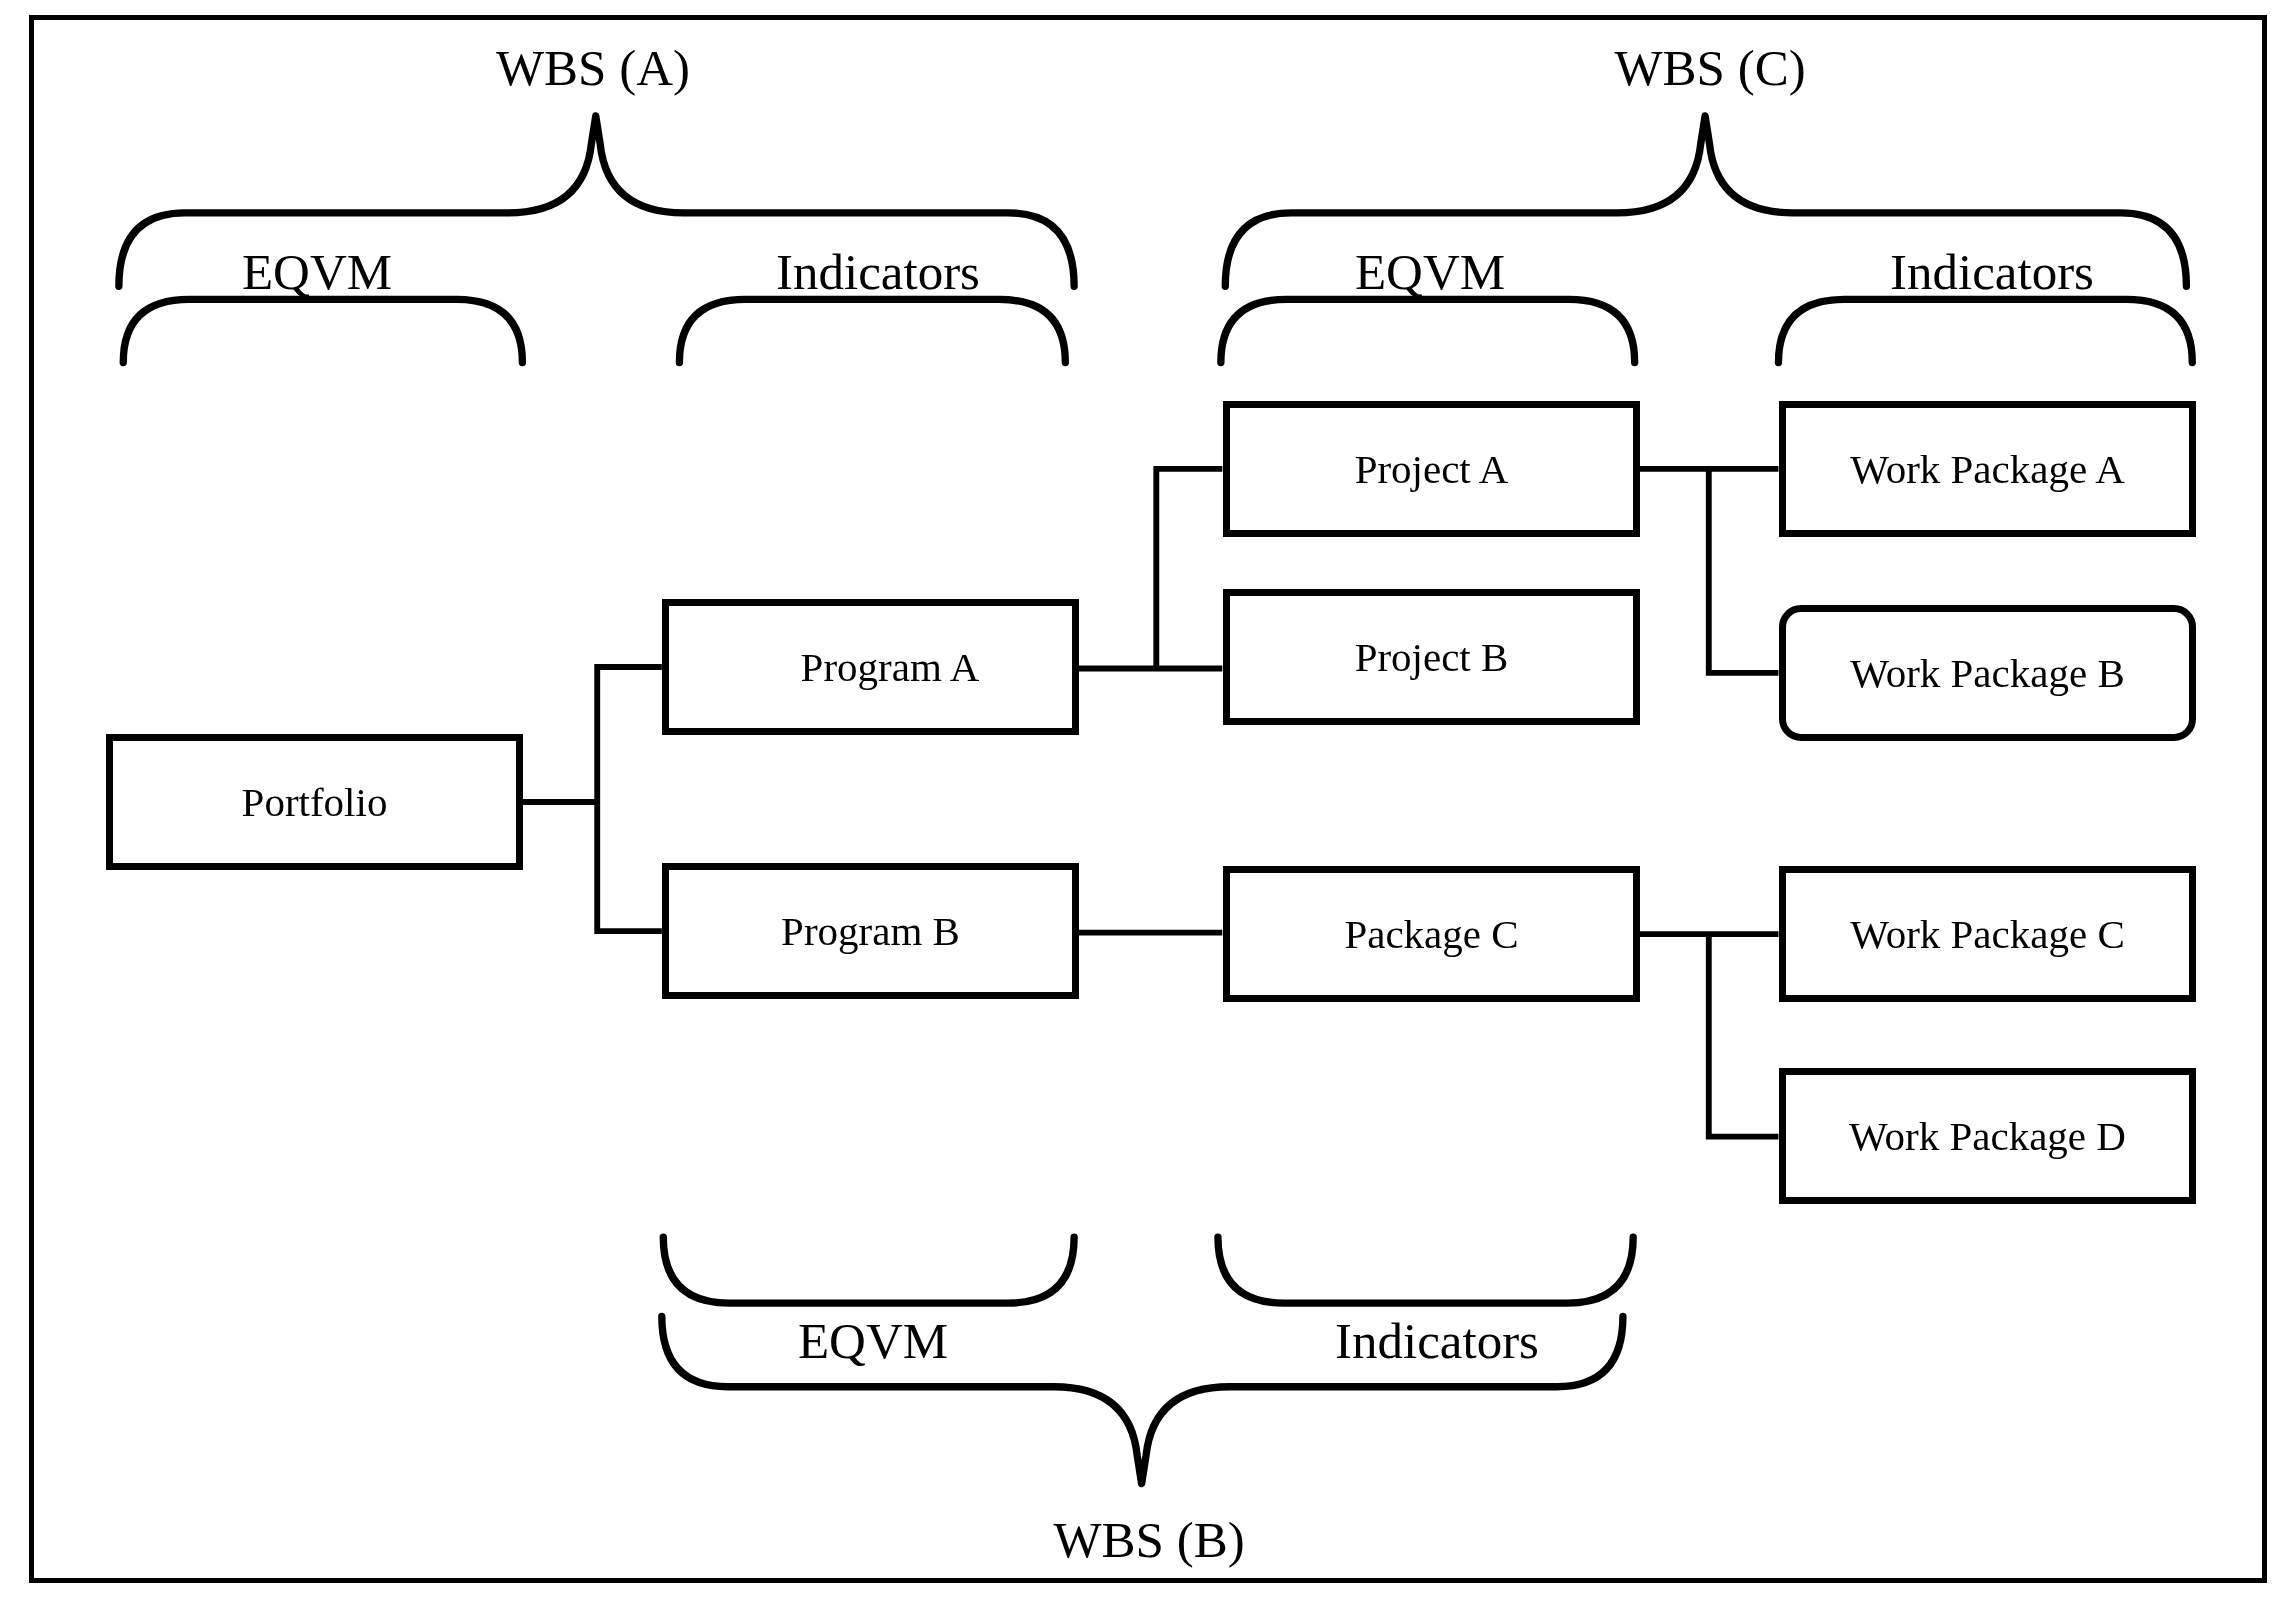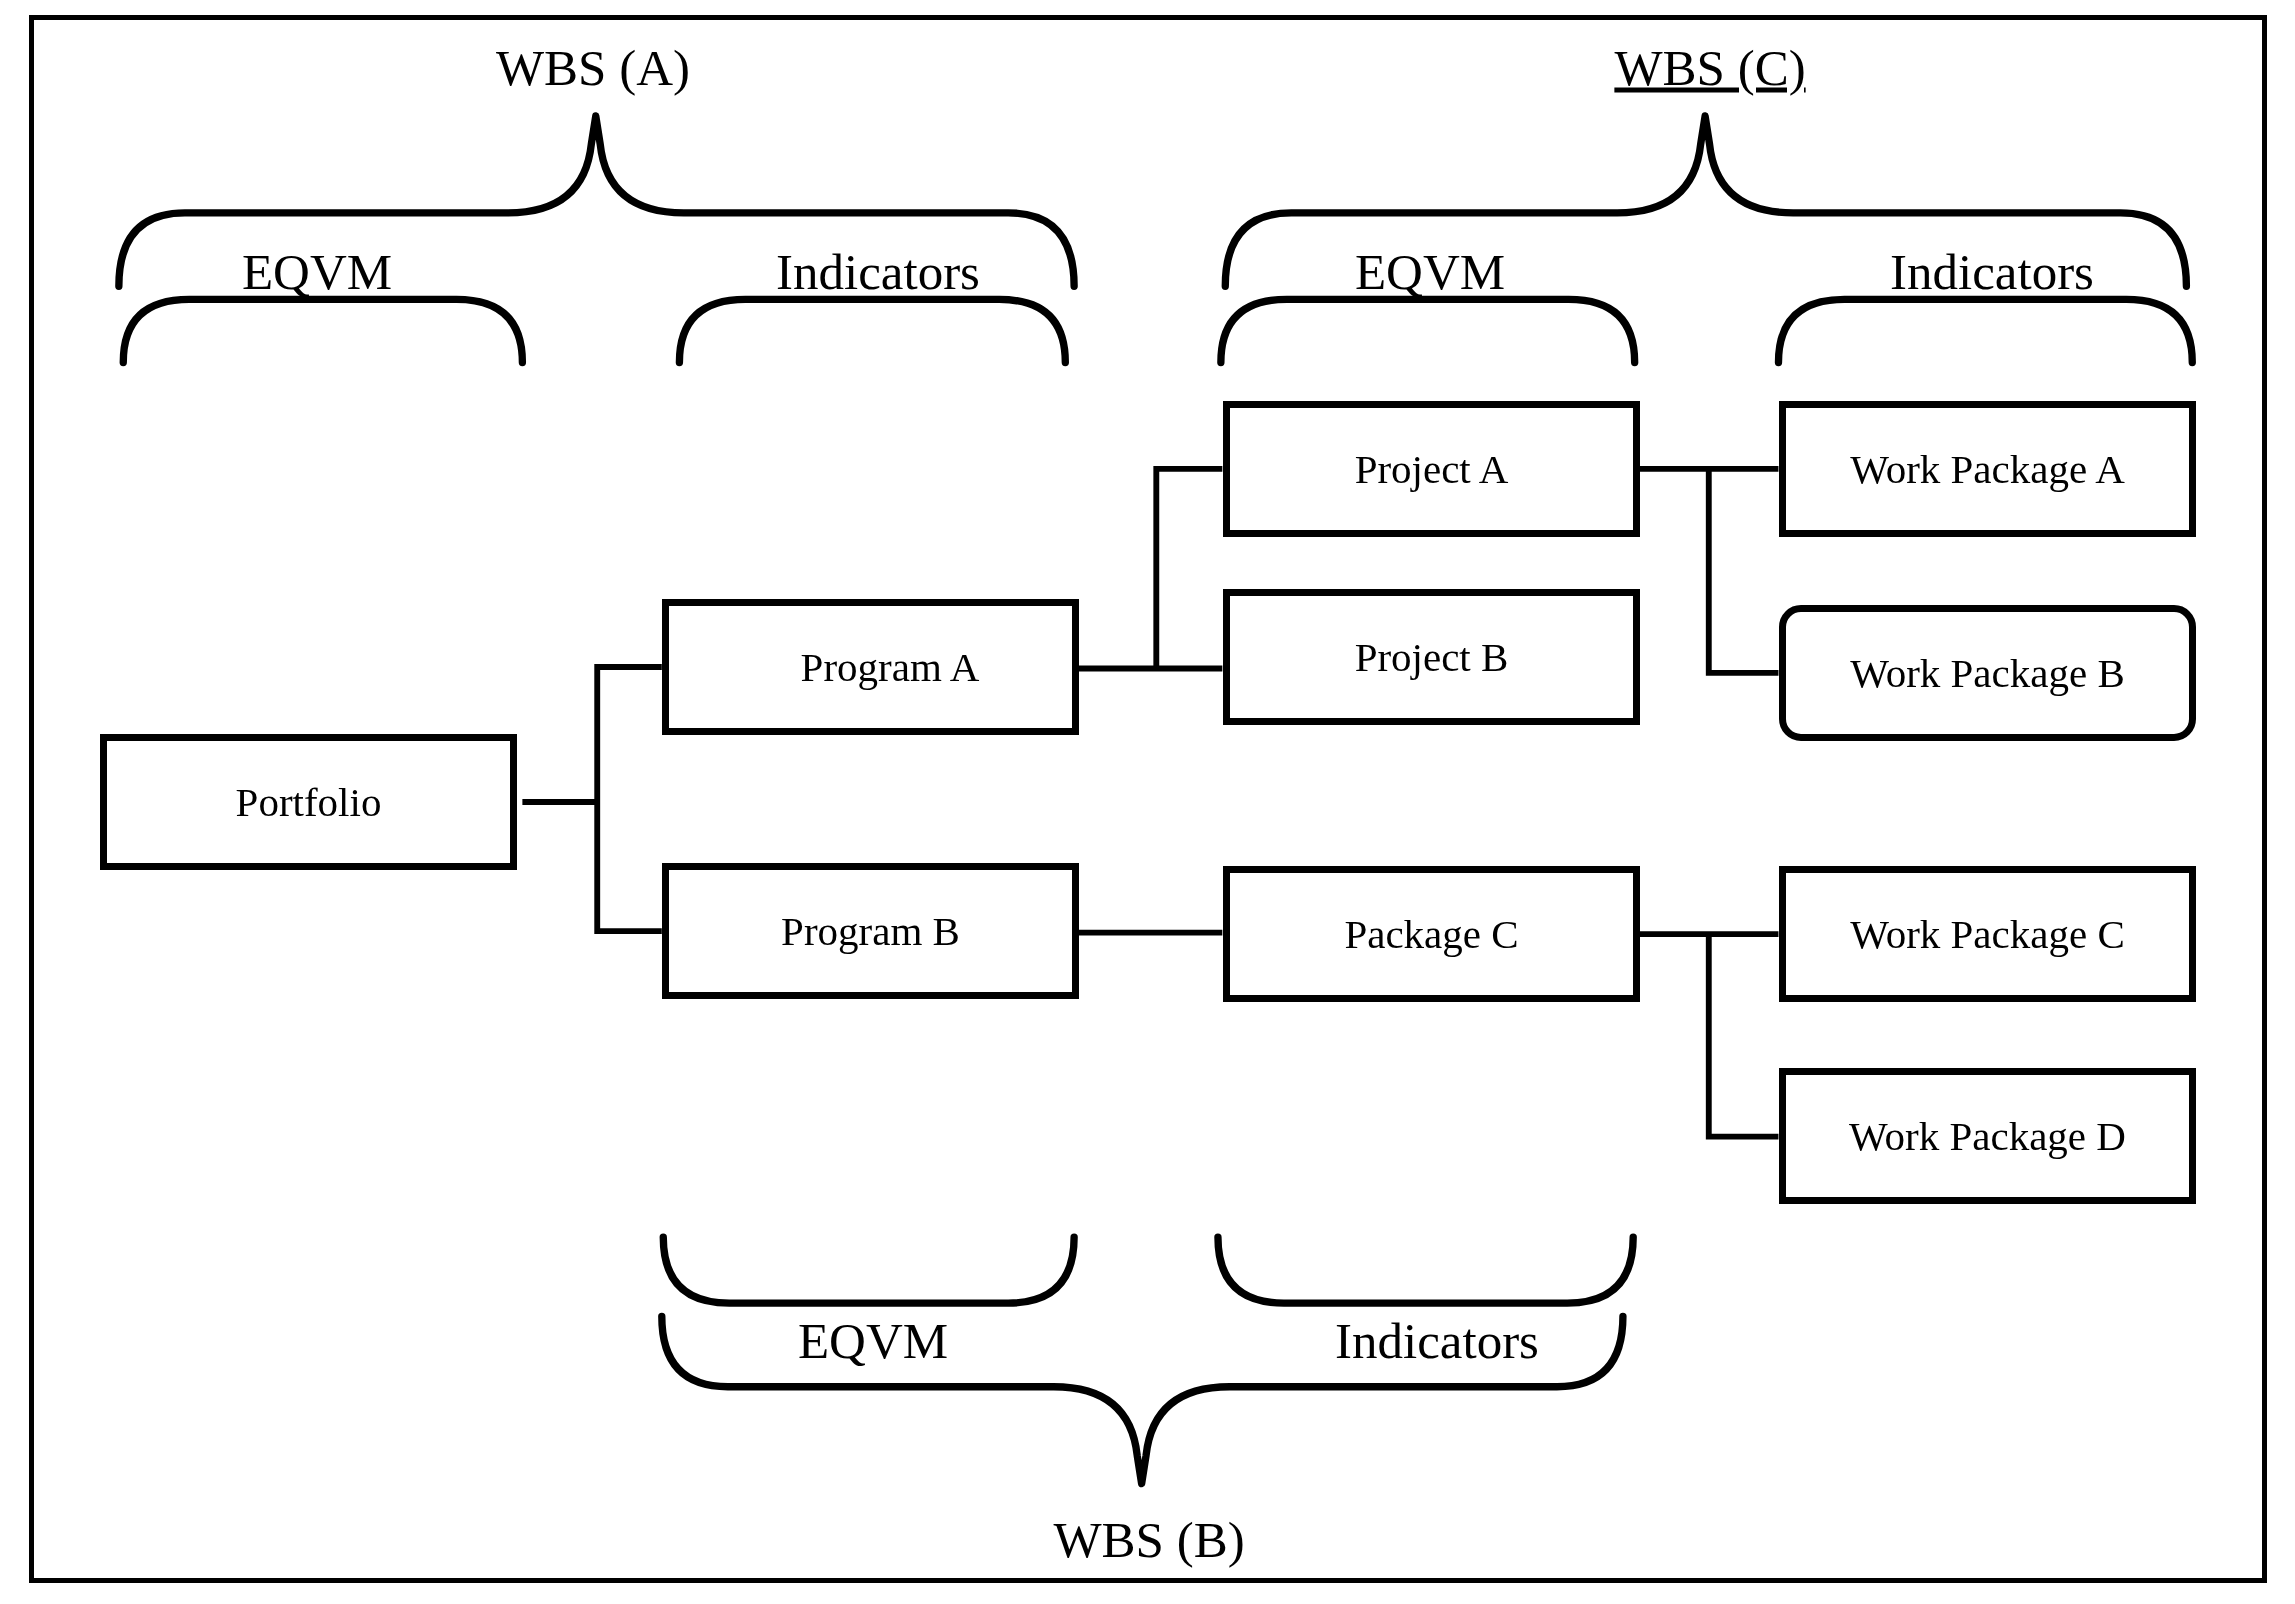--- a/index.html
+++ b/index.html
@@ -39,33 +39,33 @@
     white-space: nowrap;
   }
   .lbl {
     position: absolute;
     transform: translate(-50%, -50%);
     font-size: 51px;
     white-space: nowrap;
     line-height: 1;
   }
   
-  .pos-portfolio { left: 100px;  top: 734px; }
+  .pos-portfolio { left: 106px;  top: 734px; }
   .pos-program-a { left: 662px;  top: 599px; padding-left: 39px;  }
   .pos-program-b { left: 662px;  top: 863px; }
   .pos-project-a { left: 1223px; top: 401px;  }
   .pos-project-b { left: 1223px; top: 589px; text-align: right;  }
   .pos-project-c { left: 1223px; top: 866px; }
   .pos-wp-a      { left: 1779px; top: 401px;  }
   .pos-wp-b      { left: 1779px; top: 605px; border-radius: 22px;  }
   .pos-wp-c      { left: 1779px; top: 866px; text-align: right; }
   .pos-wp-d      { left: 1779px; top: 1068px; }
   
   .pos-wbs-a-title      { left: 593px;  top: 68px;   }
-  .pos-wbs-c-title      { left: 1710px; top: 68px; text-decoration: underline;   }
+  .pos-wbs-c-title      { left: 1710px; top: 68px;   }
   .pos-eqvm-a           { left: 317px;  top: 272px;  }
   .pos-indicators-a     { left: 878px; top: 272px;  }
   .pos-eqvm-c           { left: 1430px; top: 272px;  }
   .pos-indicators-c     { left: 1992px; top: 272px;  }
   .pos-eqvm-b           { left: 873px; top: 1341px; }
   .pos-indicators-b     { left: 1437px; top: 1341px; }
   .pos-wbs-b-title      { left: 1149px; top: 1540px; }
 </style>
 </head>
 <body>

